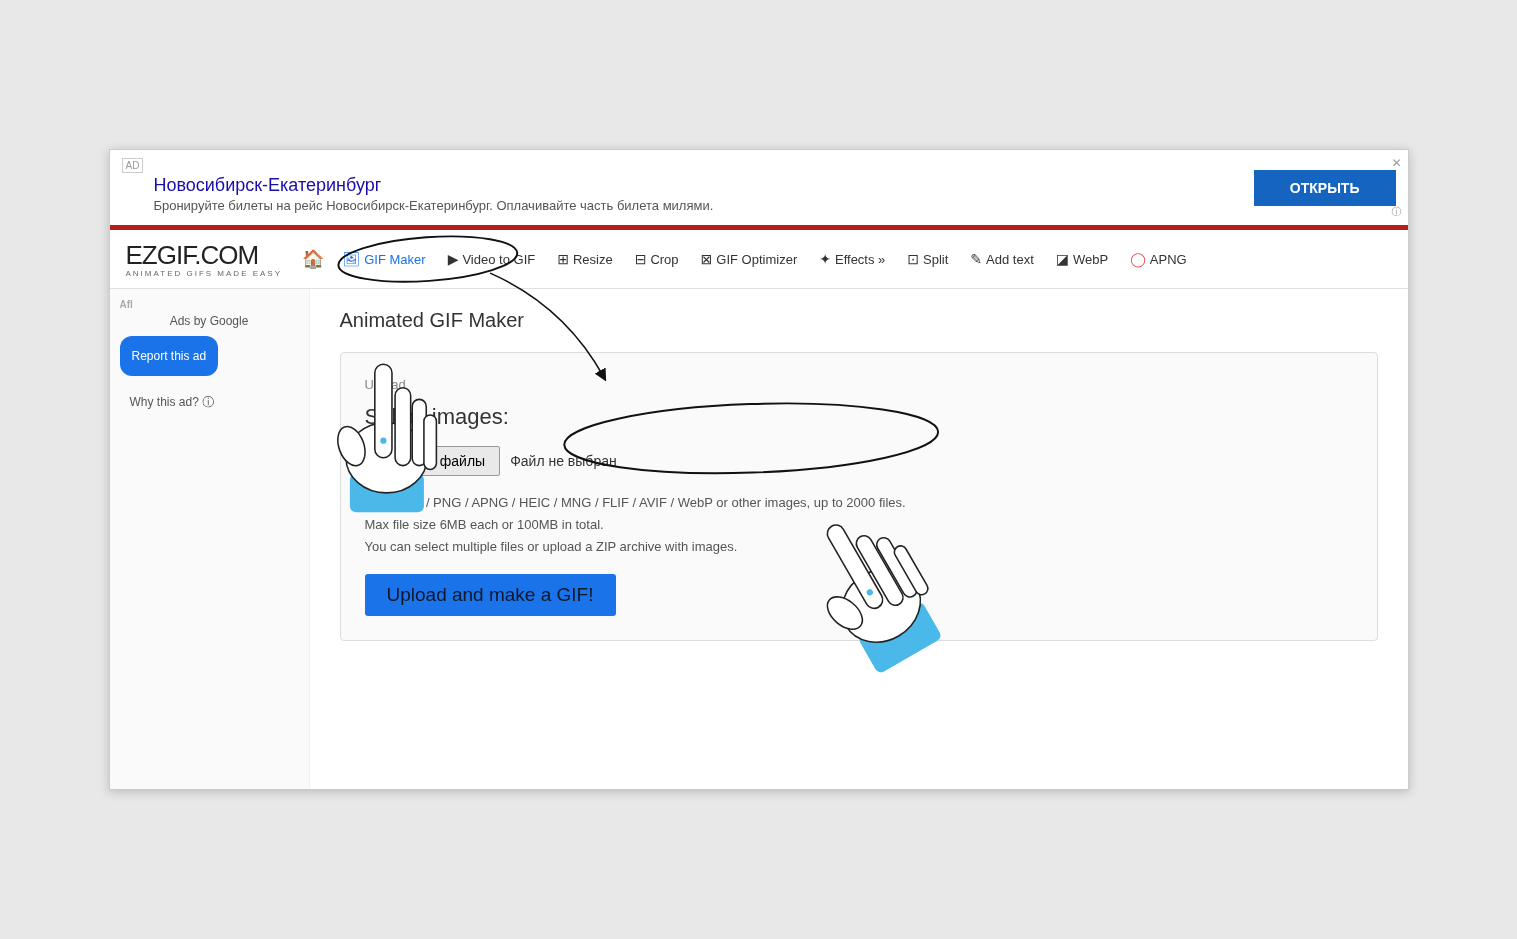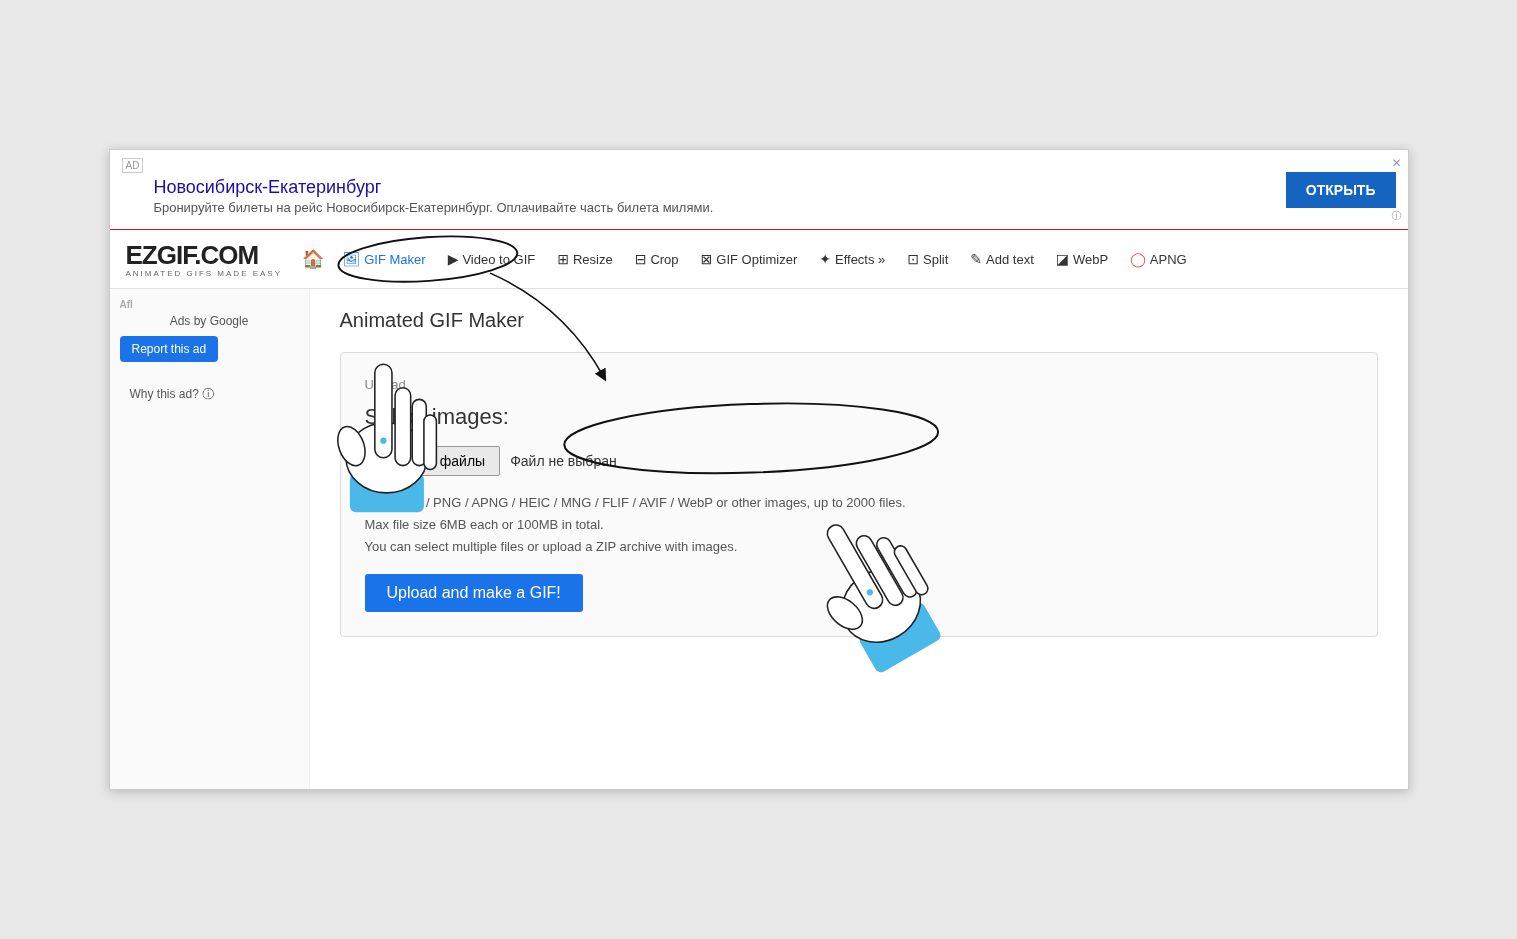--- a/index.html
+++ b/index.html
@@ -15,21 +15,21 @@
       width: 1300px;
       background: #fff;
       border: 1px solid #ccc;
       box-shadow: 0 2px 10px rgba(0,0,0,0.2);
       position: relative;
     }
     
     .ad-banner {
       display: flex;
       align-items: center;
-      border-bottom: 1px solid #b91c1c;
+      border-bottom: 5px solid #b91c1c;
       padding: 8px 12px;
       background: #fff;
       min-height: 80px;
       position: relative;
     }
     .ad-label {
       font-size: 10px;
       color: #999;
       border: 1px solid #ccc;
       padding: 1px 3px;
@@ -47,21 +47,21 @@
     }
     .ad-desc {
       font-size: 13px;
       color: #555;
       margin-top: 2px;
     }
     .ad-open-btn {
       background: #1565c0;
       color: #fff;
       border: none;
-      padding: 10px 20px;
+      padding: 10px 36px;
       font-size: 14px;
       font-weight: bold;
       cursor: pointer;
       margin-left: 28px;
     }
     .ad-close {
       position: absolute;
       top: 6px;
       right: 6px;
       font-size: 12px;
@@ -82,21 +82,21 @@
       align-items: center;
       padding: 10px 16px;
       border-bottom: 1px solid #e0e0e0;
       background: #fff;
     }
     .logo-area {
       margin-right: 20px;
     }
     .logo-text {
       font-size: 26px;
-      font-weight: 700;
+      font-weight: 400;
       color: #222;
       letter-spacing: -1px;
       font-family: 'Arial Black', Arial, sans-serif;
     }
     .logo-tagline {
       font-size: 8px;
       color: #666;
       letter-spacing: 2px;
       display: block;
       margin-top: -2px;
@@ -155,25 +155,25 @@
     .sidebar-ads-by {
       font-size: 12px;
       color: #555;
       margin-bottom: 8px;
       text-align: center;
     }
     .report-btn {
       background: #1a73e8;
       color: #fff;
       border: none;
-      padding: 6px 12px;
+      padding: 13px 12px;
       font-size: 12px;
       cursor: pointer;
-      border-radius: 4px;
-      margin-bottom: 24px;
+      border-radius: 12px;
+      margin-bottom: 18px;
     }
     .why-this {
       font-size: 12px;
       color: #555;
       margin-left: 10px;
     }
     
     .main-content {
       flex: 1;
       padding: 20px 30px;
@@ -221,24 +221,24 @@
       color: #333;
     }
     .file-info {
       font-size: 13px;
       color: #555;
       line-height: 1.7;
       margin-bottom: 16px;
     }
     .upload-btn {
       background: #1a73e8;
-      color: #ffffff;
+      color: #0f172a;
       border: none;
       padding: 10px 22px;
-      font-size: 16px;
+      font-size: 19px;
       cursor: pointer;
       border-radius: 3px;
     }
     .animated-gif-section {
       margin-top: 10px;
     }
     .animated-gif-label {
       font-size: 22px;
       color: #333;
       font-weight: normal;

